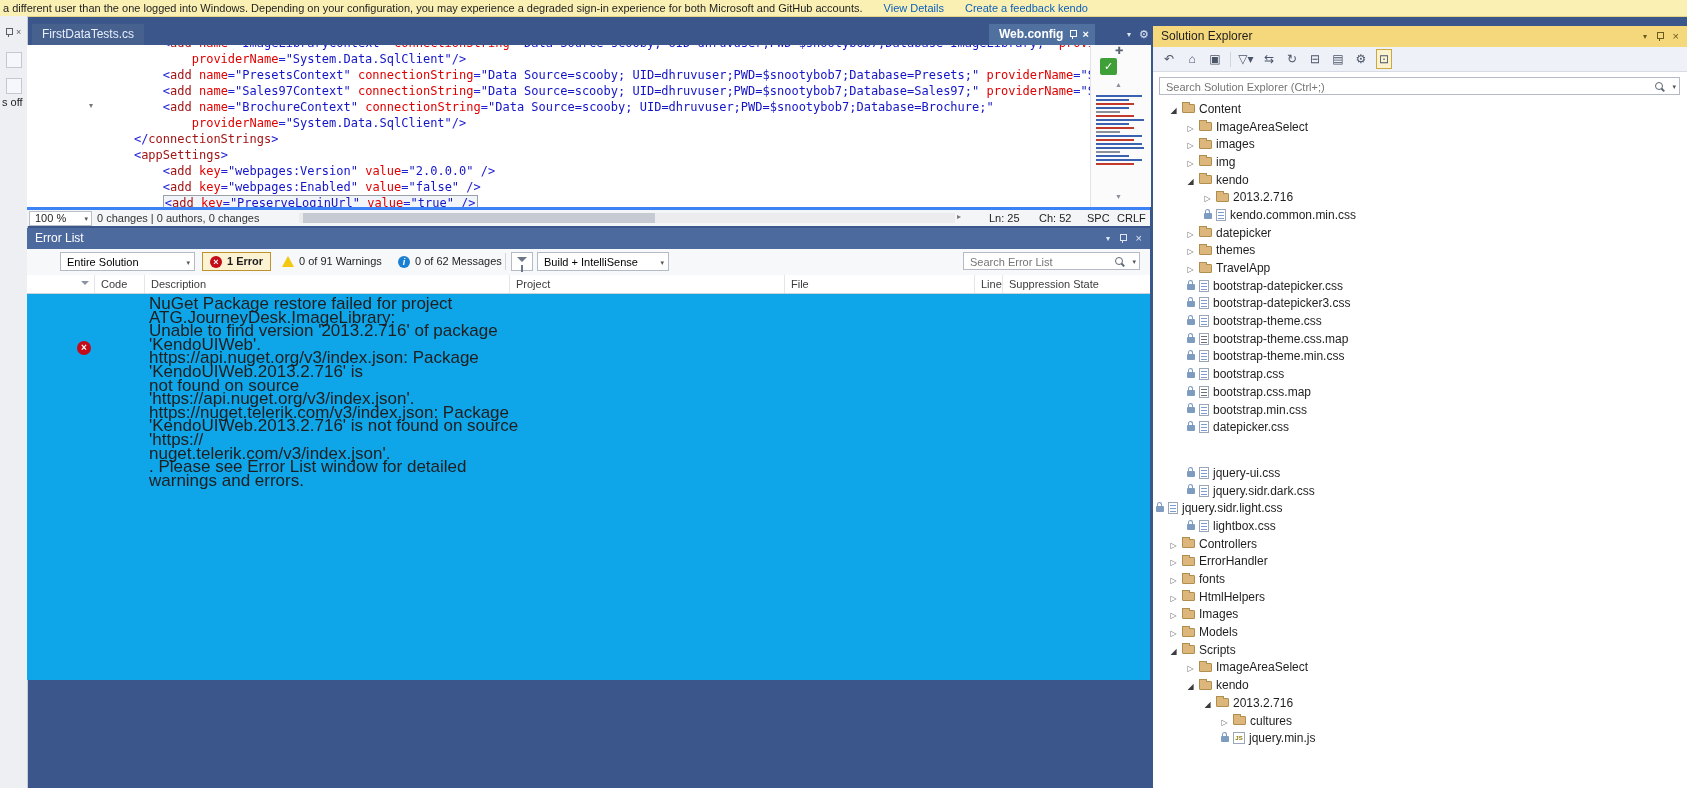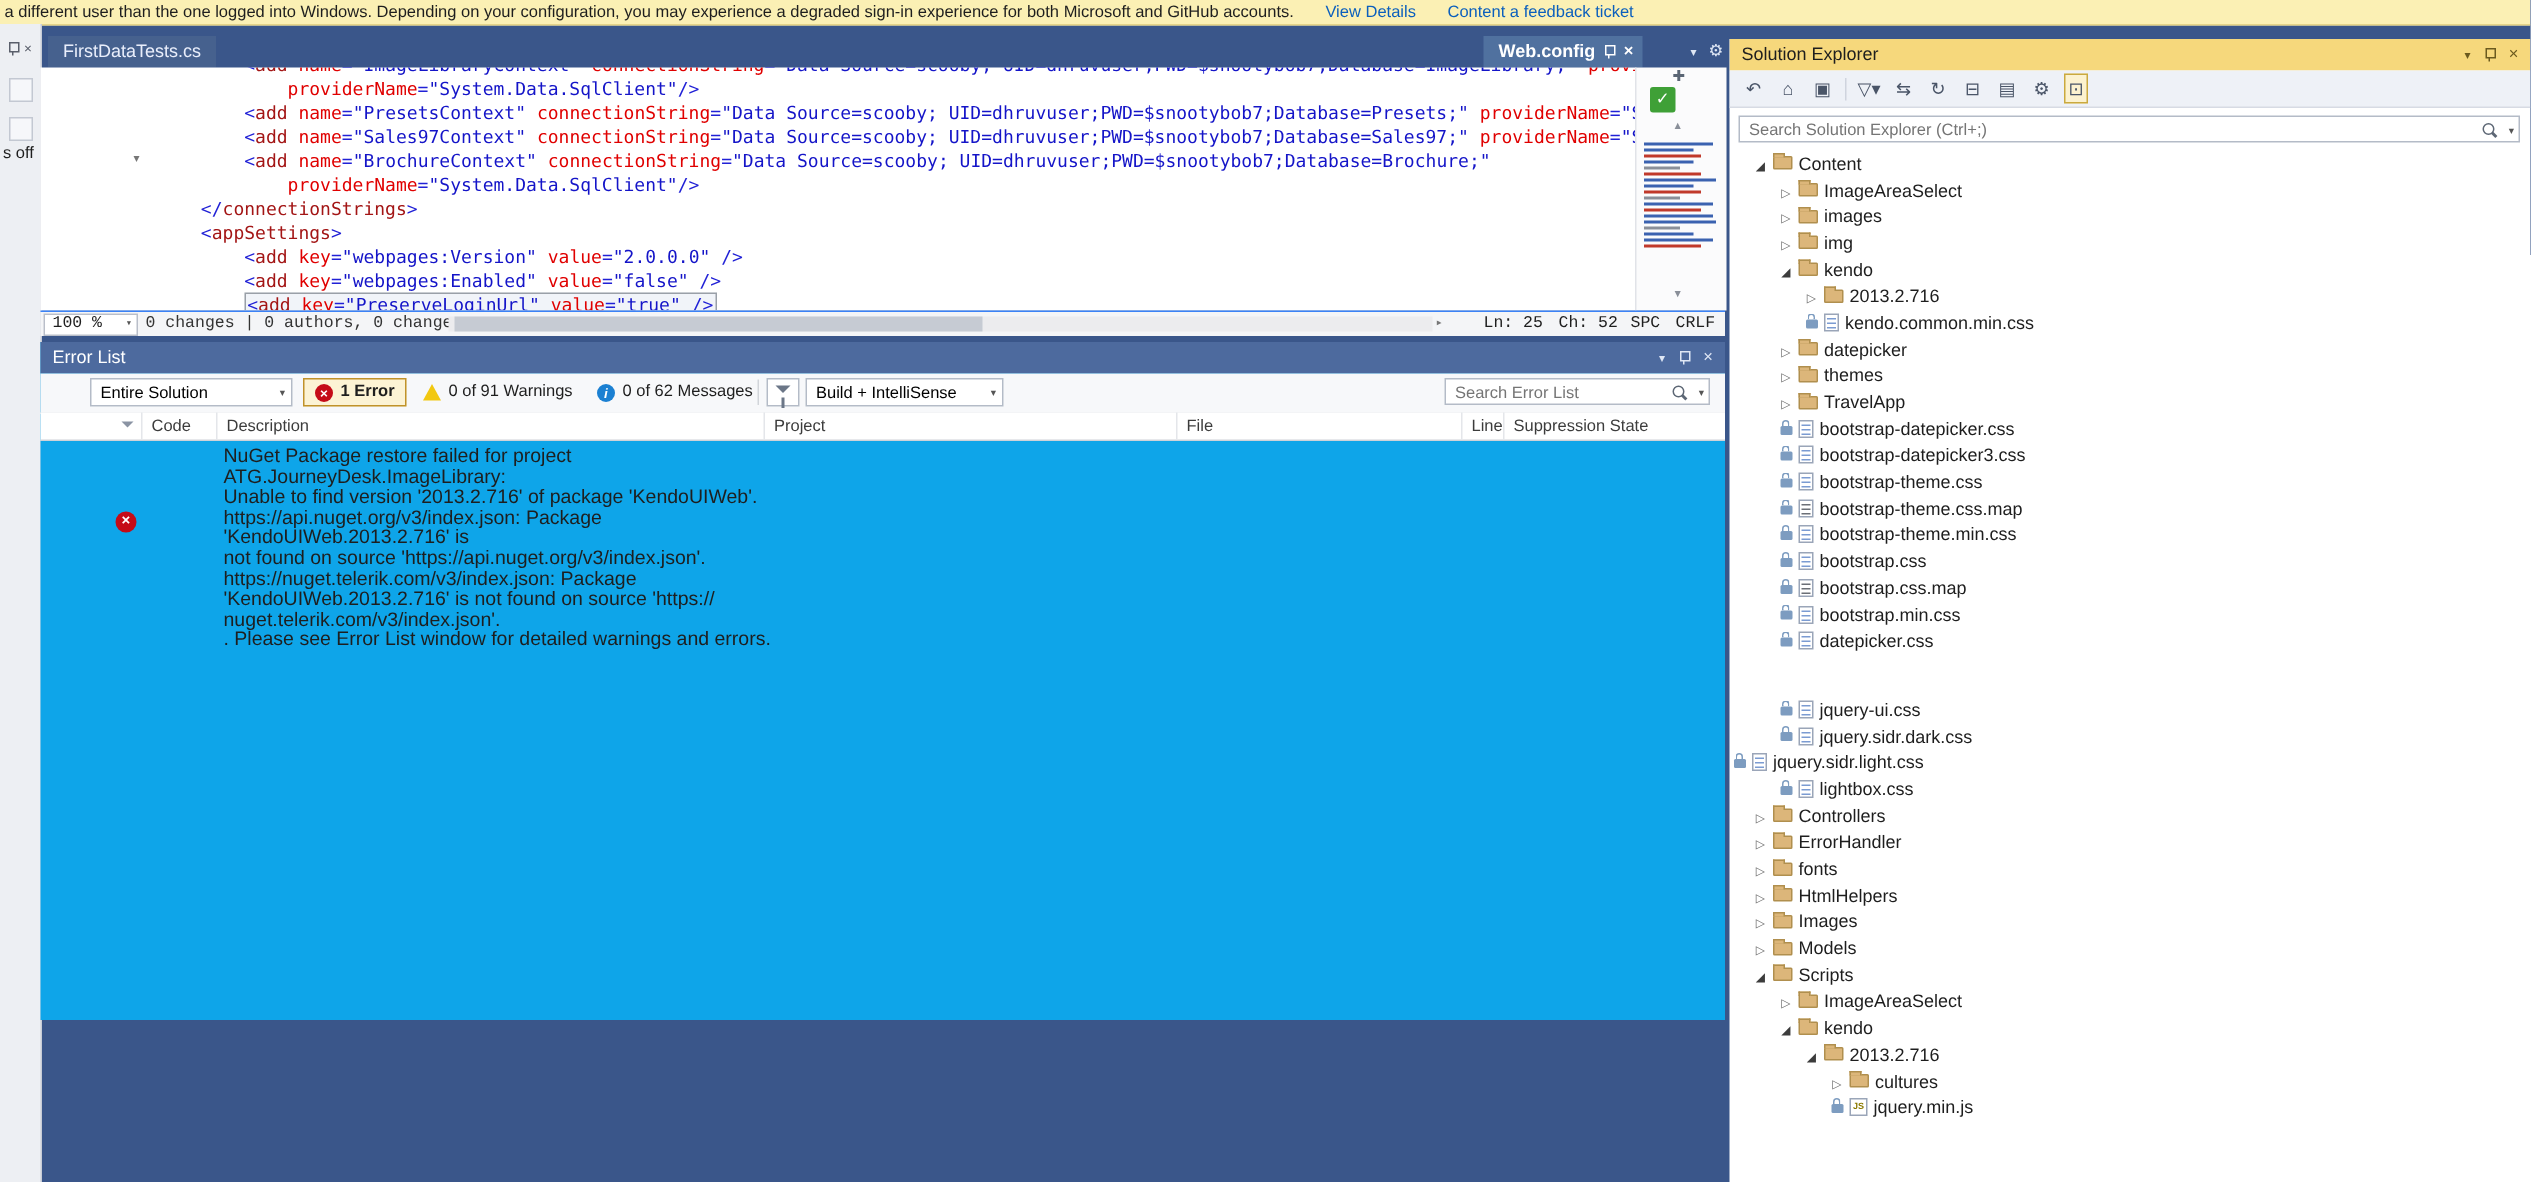--- a/index.html
+++ b/index.html
@@ -52,22 +52,22 @@
   .sc-up{position:absolute;left:24px;top:36px;font-size:7px;color:#8a8f99;}
   .sc-dn{position:absolute;left:24px;top:148px;font-size:7px;color:#8a8f99;}
   .mini{position:absolute;left:3px;top:48px;width:52px;height:96px;overflow:hidden;}
   .mini i{display:block;height:2px;margin:2px 0 0 2px;background:#3b62b0;width:88%;}
   .mini i:nth-child(2n){width:64%;}
   .mini i:nth-child(3n){background:#c0392b;width:74%;}
   .mini i:nth-child(5n){background:#8a8f99;width:46%;}
   .mini i:nth-child(7n){width:92%;}
 
   
-  .ed-status{position:absolute;left:27px;top:207px;width:1123px;height:16px;background:#f4f5f7;border-top:1px solid #3b82f6;
-    font-size:11px;color:#1e1e1e;font-family:Liberation Mono, monospace;}
+  .ed-status{position:absolute;left:27px;top:207px;width:1123px;height:16px;background:#f4f5f7;border-top:3px solid #3b82f6;
+    font-size:11px;color:#1e1e1e;}
   .zoom{position:absolute;left:2px;top:1px;width:56px;height:13px;background:#fff;border:1px solid #b9bec9;
     line-height:13px;padding-left:5px;}
   .zoom .dd{position:absolute;right:3px;top:0;font-size:7px;color:#555;}
   .changes{position:absolute;left:70px;top:1px;line-height:14px;color:#333;}
   .hscroll{position:absolute;left:272px;top:3px;width:656px;height:10px;background:#ececee;}
   .hthumb{position:absolute;left:4px;top:0;width:352px;height:10px;background:#c6cbd3;}
   .hs-right{position:absolute;left:930px;top:2px;font-size:8px;color:#777;}
   .caret-pos span{position:absolute;top:1px;line-height:14px;}
 
   
@@ -99,21 +99,21 @@
   .mag{position:absolute;right:16px;top:4px;width:6px;height:6px;border:1.5px solid #5d6775;border-radius:50%;}
   .mag:after{content:"";position:absolute;left:5px;top:6px;width:4px;height:1.5px;background:#5d6775;transform:rotate(45deg);}
   .searchbox .dd{position:absolute;right:3px;top:5px;font-size:7px;color:#555;}
 
   .el-cols{position:absolute;left:0;top:47px;width:100%;height:18px;background:#fff;border-bottom:1px solid #cfd2d8;font-size:11px;color:#3c3c3c;}
   .el-col{position:absolute;top:0;height:18px;line-height:18px;padding-left:6px;border-right:1px solid #e4e6ea;box-sizing:border-box;overflow:hidden;}
   .hdr-funnel{position:absolute;left:54px;top:6px;width:0;height:0;border-left:4px solid transparent;border-right:4px solid transparent;border-top:4px solid #8a93a3;}
 
   .el-row{position:absolute;left:0;top:65px;width:100%;height:120px;}
   .el-row .sev{position:absolute;left:50px;top:48px;}
-  .el-desc{position:absolute;left:122px;top:4px;width:372px;font-size:13px;line-height:13.6px;color:#1e1e1e;white-space:pre-line;}
+  .el-desc{position:absolute;left:122px;top:4px;width:372px;font-size:17px;line-height:13.6px;color:#1e1e1e;white-space:pre-line;}
 
   
   .solexp{position:absolute;left:1153px;top:26px;width:534px;height:762px;background:#fff;overflow:hidden;}
   .se-header{position:absolute;left:0;top:0;width:100%;height:21px;background:#f6d87c;color:#1e1e1e;font-size:12px;line-height:21px;}
   .se-header .title{margin-left:8px;}
   .se-header .hico{position:absolute;top:0;height:21px;line-height:21px;color:#6b5a1e;}
   .se-toolbar{position:absolute;left:0;top:21px;width:100%;height:25px;background:#eef1f7;border-bottom:1px solid #d7dbe4;
     display:flex;align-items:center;padding-left:8px;box-sizing:border-box;gap:7px;}
   .se-toolbar .ticon{font-size:12px;color:#4a5568;width:16px;text-align:center;line-height:18px;}
   .se-toolbar .vsep{width:1px;height:15px;background:#cfd4de;}
@@ -139,21 +139,21 @@
     color:#8a7a00;text-align:center;line-height:10px;}
 </style>
 </head>
 <body>
 
 <div class="root">
 
   <div class="infobar">
     <span class="txt">a different user than the one logged into Windows. Depending on your configuration, you may experience a degraded sign-in experience for both Microsoft and GitHub accounts.</span>
     <a href="#">View Details</a>
-    <a href="#">Content a feedback ticket</a>
+    <a href="#">Create a feedback kendo</a>
   </div>
 
   <div class="left-strip">
     <span class="mini-ico pin-ico" style="left:5px;top:12px;color:#5a5f6b;"></span>
     <span class="mini-ico x-ico" style="left:16px;top:11px;">×</span>
     <span class="ghost" style="top:36px;"></span>
     <span class="ghost" style="top:62px;"></span>
     <span class="frag">s off</span>
   </div>
 

